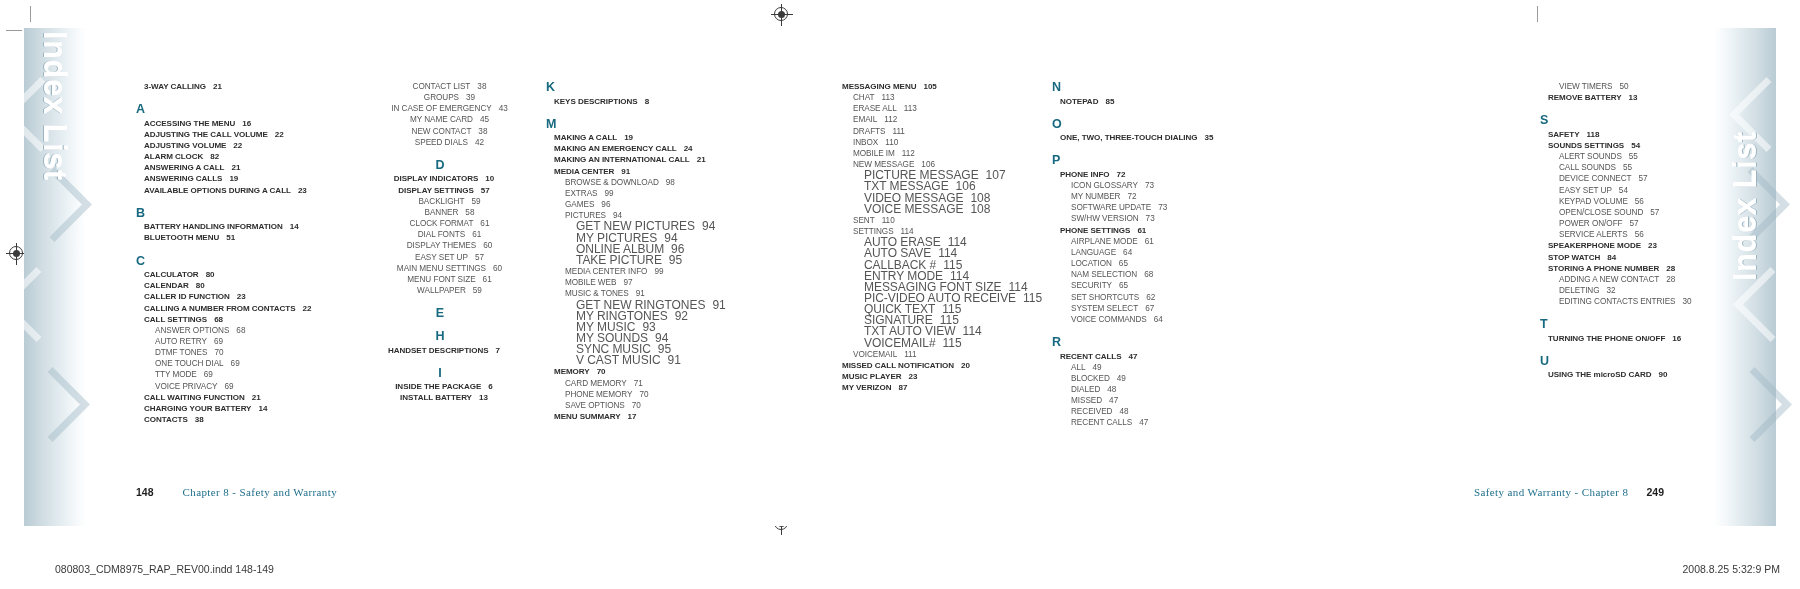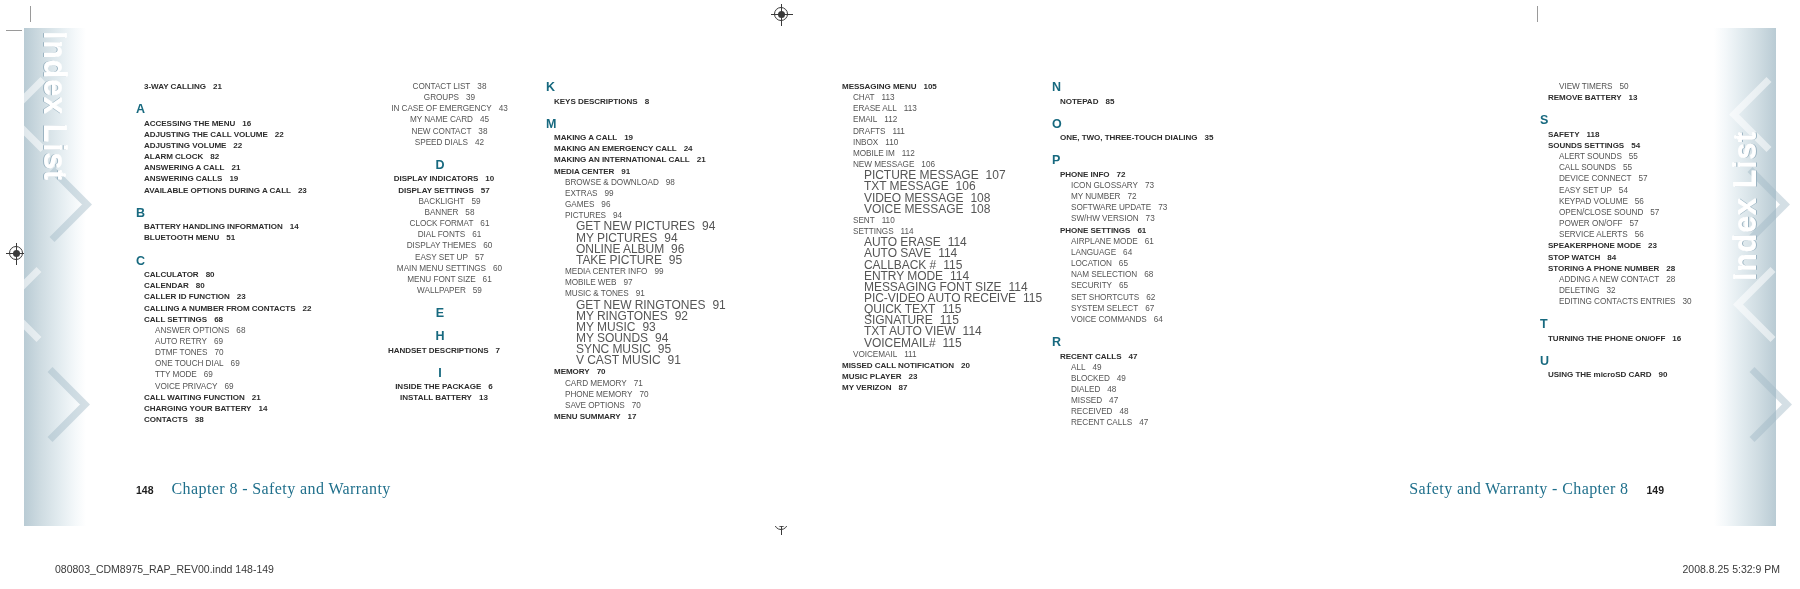--- a/index.html
+++ b/index.html
@@ -77,22 +77,22 @@
   .entry .pg{margin-left:7px;}
 
   .lvl1{font-weight:bold;color:#2e2e2e;padding-left:8px;}
   .lvl2{font-weight:normal;color:#555555;padding-left:19px;font-size:8.2px;}
   .lvl3{font-weight:normal;color:#555555;padding-left:30px;font-size:12px;}
   .wrapline{white-space:normal;}
 
   
   .footer{position:absolute;bottom:28px;font-size:10px;}
   .pagenum{font-weight:bold;color:#1f1f1f;font-size:10.5px;}
-  .chaptext{color:#1f6f8b;font-size:16px;font-family:"Liberation Serif",serif;letter-spacing:.4px;}
-  .footer-left{left:112px;display:flex;align-items:baseline;gap:18px;}
+  .chaptext{color:#1f6f8b;font-size:11px;font-family:"Liberation Serif",serif;letter-spacing:.4px;}
+  .footer-left{left:112px;display:flex;align-items:baseline;gap:29px;}
   .footer-right{right:112px;display:flex;align-items:baseline;gap:18px;}
 
   
   .prodbar{position:absolute;left:0;bottom:0;width:1800px;height:52px;padding-left:35px;}
   .prodtext{position:absolute;bottom:14px;font-size:10.5px;color:#3a3a3a;font-family:"Liberation Sans",sans-serif;}
   .prod-left{left:55px;}
   .prod-right{right:55px;}
 </style>
 </head>
 <body>
@@ -322,21 +322,21 @@
           <div class="entry lvl2"><span class="t">DELETING</span><span class="pg">32</span></div>
           <div class="entry lvl2"><span class="t">EDITING CONTACTS ENTRIES</span><span class="pg">30</span></div>
           <div class="letter">T</div>
           <div class="entry lvl1"><span class="t">TURNING THE PHONE ON/OFF</span><span class="pg">16</span></div>
           <div class="letter">U</div>
           <div class="entry lvl1"><span class="t">USING THE microSD CARD</span><span class="pg">90</span></div>
         </div>
     </div>
     <div class="footer footer-right">
       <span class="chaptext">Safety and Warranty - Chapter 8</span>
-      <span class="pagenum">149</span>
+      <span class="pagenum">249</span>
     </div>
   </div>
 </div>
 
 <div class="prodbar">
   <div class="prodtext prod-left">080803_CDM8975_RAP_REV00.indd   148-149</div>
   <div class="prodtext prod-right">2008.8.25   5:32:9 PM</div>
 </div>
 
 </body></html>

